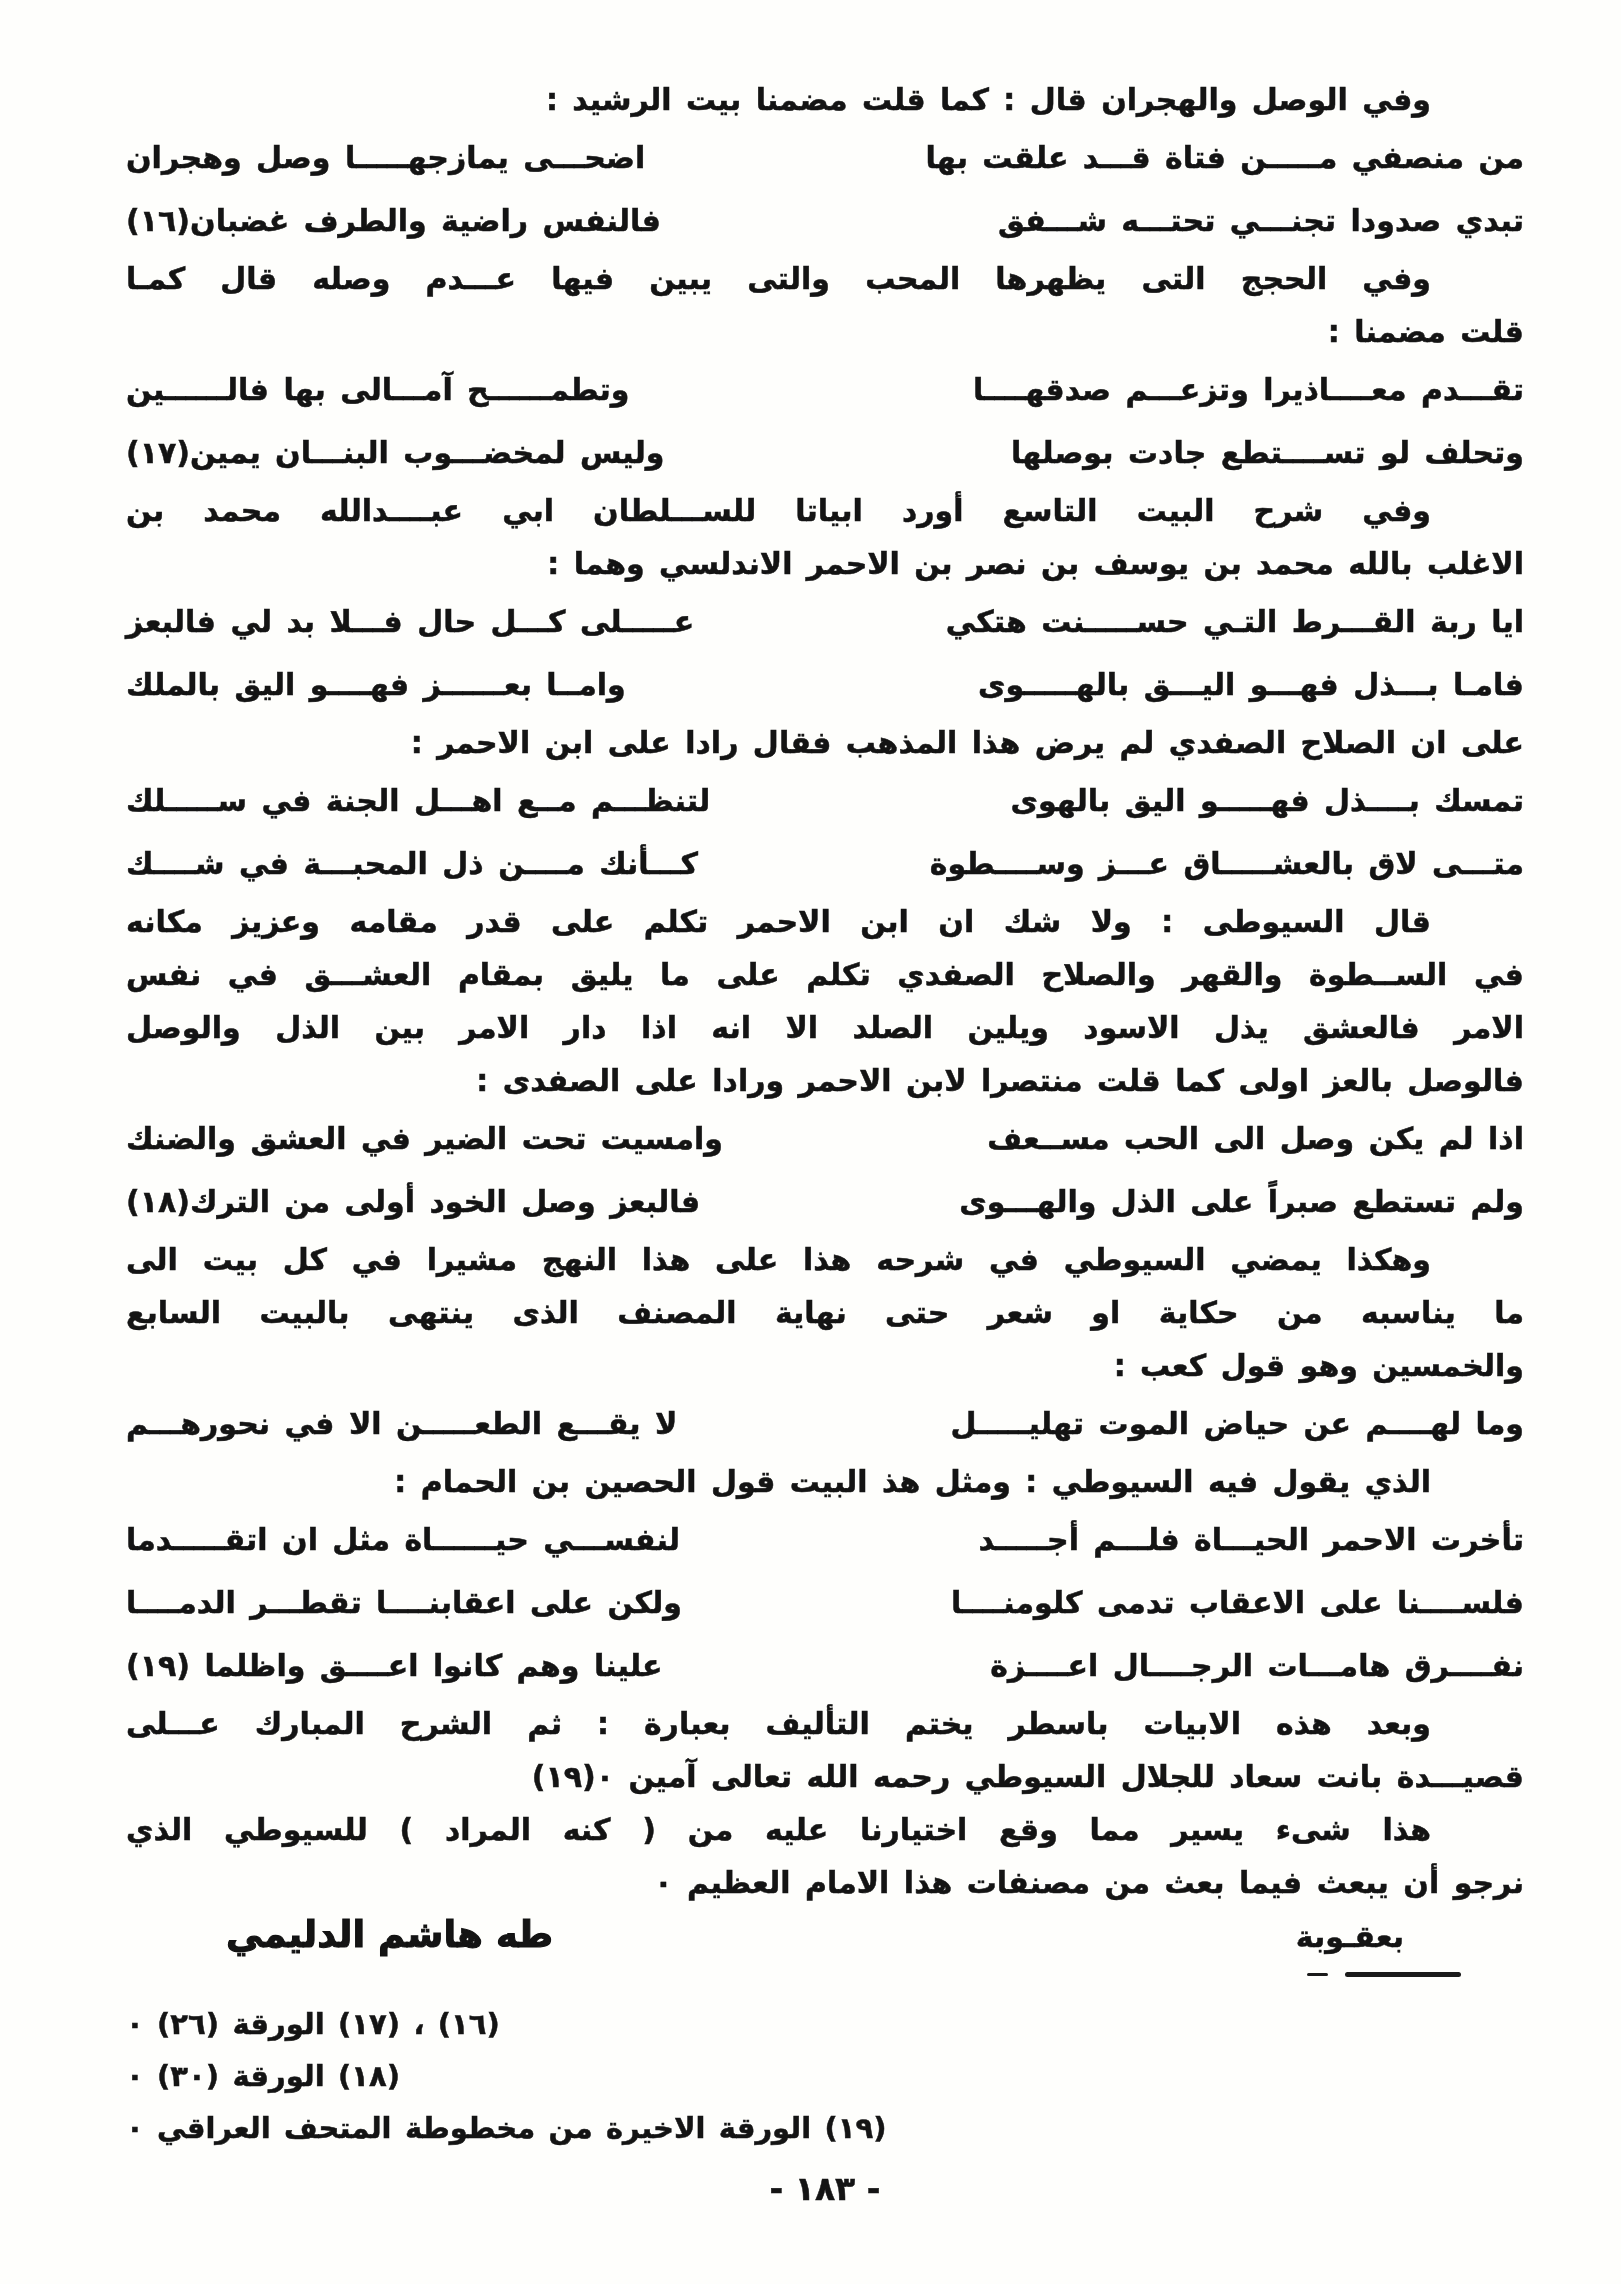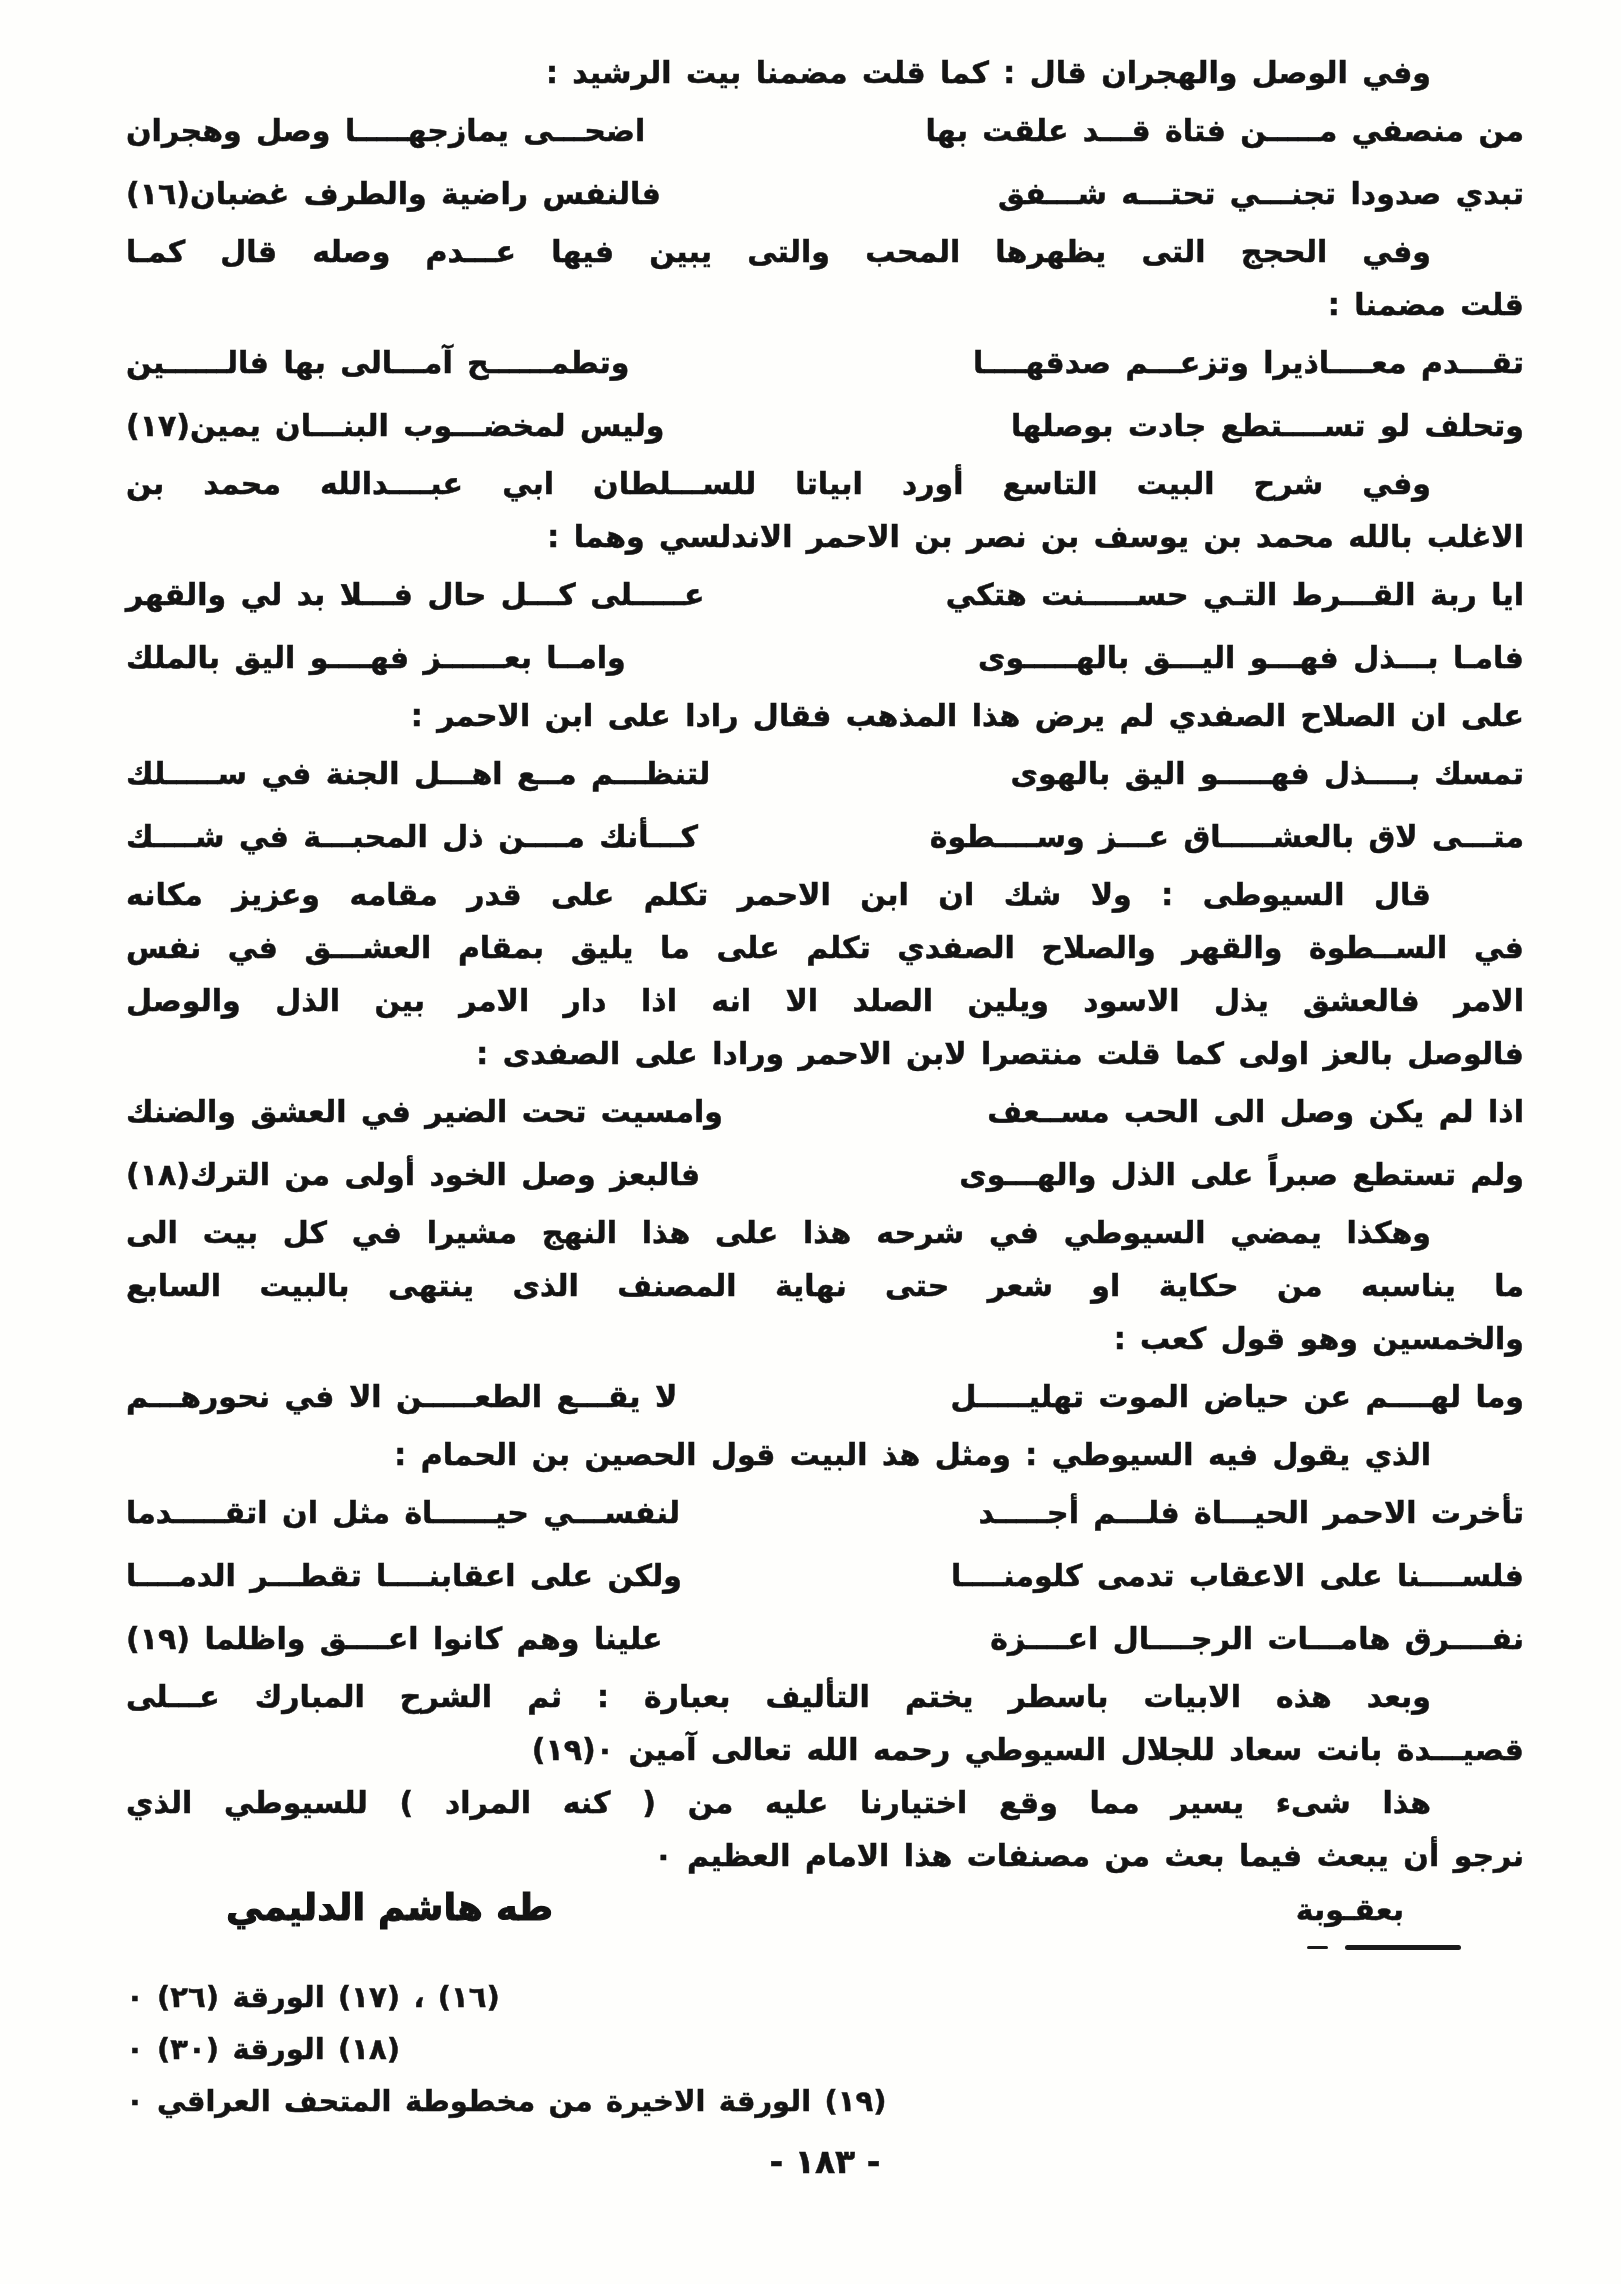--- a/index.html
+++ b/index.html
@@ -13,21 +13,21 @@
     width: 1621px; height: 2284px;
     background: #fefefc;
     overflow: hidden;
     direction: rtl;
     color: #141414;
     font-weight: 700;
     -webkit-text-stroke: 0.5px #141414;
   }
   .content {
     position: absolute;
-    top: 46px; right: 97px;
+    top: 73px; right: 97px;
     width: 1398px;
   }
   .para { margin: 0; }
   .line {
     font-size: 30px;
     line-height: 53px;
     text-align: right;
     word-spacing: 4px;
   }
   .line.indent { text-indent: 93px; }
@@ -99,21 +99,21 @@
       <div class="verse">
         <span class="hemi">وتحلف لو تســــتطع جادت بوصلها</span>
         <span class="hemi">وليس لمخضـــوب البنـــان يمين(١٧)</span>
       </div>
       <div class="para">
         <div class="line indent fill">وفي شرح البيت التاسع أورد ابياتا للســـلطان ابي عبــــدالله محمد بن</div>
         <div class="line">الاغلب بالله محمد بن يوسف بن نصر بن الاحمر الاندلسي وهما :</div>
       </div>
       <div class="verse">
         <span class="hemi">ايا ربة القـــرط التـي حســـــنت هتكي</span>
-        <span class="hemi">عـــــلى كـــل حال فـــلا بد لي والقهر</span>
+        <span class="hemi">عـــــلى كـــل حال فـــلا بد لي فالبعز</span>
       </div>
       <div class="verse">
         <span class="hemi">فامـا بـــذل فهـــو اليـــق بالهـــــوى</span>
         <span class="hemi">وامــا بعــــــز فهــــو اليق بالملك</span>
       </div>
       <div class="para">
         <div class="line">على ان الصلاح الصفدي لم يرض هذا المذهب فقال رادا على ابن الاحمر :</div>
       </div>
       <div class="verse">
         <span class="hemi">تمسك بــــذل فهـــــو اليق بالهوى</span>

